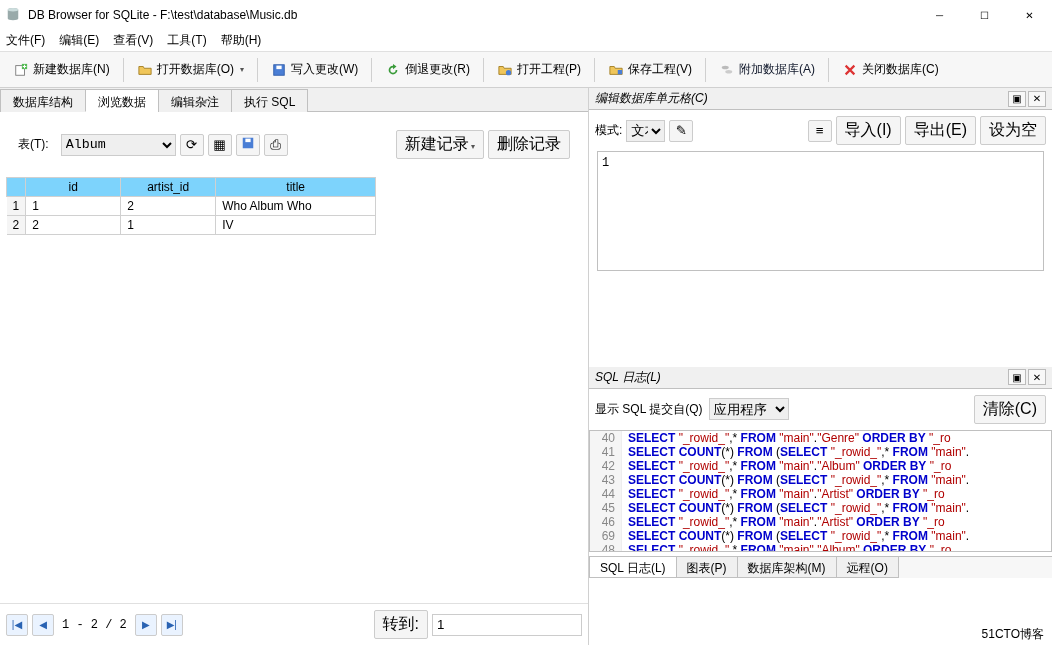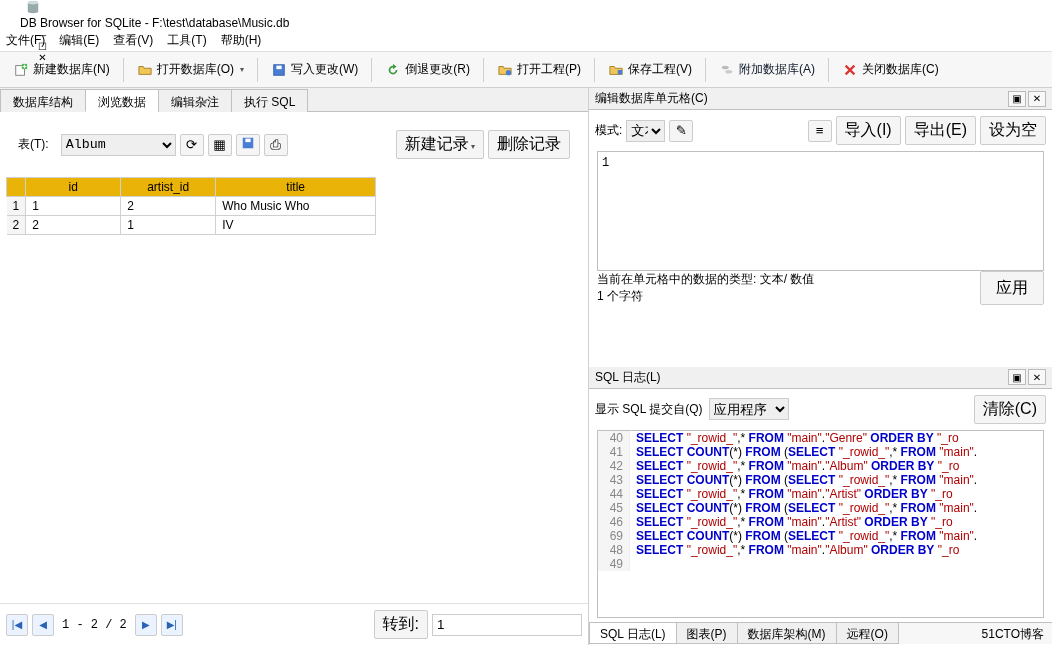--- a/index.html
+++ b/index.html
@@ -1,17 +1,17 @@
 <!DOCTYPE html>
 <html><head>
 <meta charset="utf-8">
 <style>
 * { box-sizing: border-box; margin: 0; padding: 0; font-family: "Microsoft YaHei", "Segoe UI", sans-serif; }
 body { width: 1052px; height: 645px; background: #fff; font-size: 12px; color: #000; position: relative; overflow: hidden; }
-.titlebar { height: 30px; display: flex; padding: 0 20px; flex-direction: column; }
+.titlebar { height: 30px; display: flex; align-items: center; padding: 0 0; }
 .titlebar .app-icon { width: 16px; height: 16px; margin: 0 6px; }
 .titlebar .title { flex: 1; font-size: 12px; }
 .titlebar .win-btn { width: 45px; height: 28px; display: flex; align-items: center; justify-content: center; font-size: 10px; }
 .menubar { height: 22px; display: flex; align-items: center; padding: 0 6px; gap: 14px; border-bottom: 1px solid #e0e0e0; }
 .toolbar { height: 36px; display: flex; align-items: center; padding: 0 6px; border-bottom: 1px solid #d0d0d0; background: #f7f7f7; gap: 0; }
 .tb-btn { display: flex; align-items: center; gap: 4px; padding: 3px 6px; border: 1px solid transparent; border-radius: 2px; }
 .tb-sep { width: 1px; height: 24px; background: #d0d0d0; margin: 0 6px; }
 .tb-icon { width: 16px; height: 16px; display: inline-flex; align-items: center; justify-content: center; }
 .tb-btn.drop::after { content: "▾"; font-size: 8px; margin-left: 2px; color: #555; }
 .tb-btn.disabled { color: #0f172a; }
@@ -28,49 +28,49 @@
 .browse-bar label { }
 select.browse-select { width: 115px; height: 22px; border: 1px solid #ccc; font-family: "Courier New", monospace; margin-left: 8px; }
 .ic-btn { width: 24px; height: 22px; border: 1px solid #ccc; background: #f5f5f5; display: inline-flex; align-items: center; justify-content: center; border-radius: 2px; }
 .browse-spacer { flex: 1; }
 .btn { padding: 3px 8px; border: 1px solid #ccc; background: #f5f5f5; border-radius: 2px; font-size: 16px; }
 .btn.drop::after { content: " ▾"; font-size: 8px; color: #555; }
 
 .data-table-wrap { flex: 1; padding: 0 6px; overflow: auto; }
 table.data-table { border-collapse: collapse; font-family: "Courier New", monospace; font-size: 12px; }
 table.data-table th, table.data-table td { border: 1px solid #d0d0d0; padding: 2px 6px; text-align: left; background: #fff; }
-table.data-table th { background: #eab308; font-weight: normal; text-align: center; }
+table.data-table th { background: #7dd3fc; font-weight: normal; text-align: center; }
 table.data-table td.rownum { background: #f5f5f5; text-align: center; width: 18px; border-left: none; }
 table.data-table input.filter { border: none; width: 100%; font-family: inherit; font-size: 12px; color: #888; background: #fff; }
 .col-id { width: 95px; }
 .col-artist { width: 95px; }
 .col-title { width: 160px; }
 .rownum-hd { width: 18px; background:#f5f5f5; border:1px solid #d0d0d0; border-left:none;}
 
 .nav-bar { display: flex; align-items: center; padding: 6px; gap: 4px; border-top: 1px solid #e0e0e0; }
 .nav-btn { width: 22px; height: 22px; border: 1px solid #ccc; background: #eaf3ff; display: inline-flex; align-items: center; justify-content: center; color: #2a63b3; font-size: 10px; border-radius: 2px; }
 .nav-bar .status { font-family: "Courier New", monospace; margin: 0 4px; }
 .nav-bar .goto-in { width: 150px; height: 22px; border: 1px solid #ccc; padding: 0 4px; }
 
 .panel-hdr { display: flex; align-items: center; background: #f0f0f0; border-bottom: 1px solid #c0c0c0; height: 22px; padding: 0 6px; }
-.panel-hdr .ttl { flex: 1; }
+.panel-hdr .ttl { flex: 1; font-style: italic; }
 .panel-hdr .pbtn { width: 18px; height: 16px; display: inline-flex; align-items: center; justify-content: center; font-size: 10px; border: 1px solid #bbb; margin-left: 2px; background:#f8f8f8;}
 
 .cell-editor { display: flex; flex-direction: column; flex: 1; }
 .ce-bar { display: flex; align-items: center; padding: 6px; gap: 4px; }
 select.mode-sel { width: 39px; height: 22px; border: 1px solid #ccc; }
 .ce-text { margin: 0 8px; border: 1px solid #c0c0c0; height: 120px; padding: 4px; font-family: "Courier New", monospace; font-size: 12px; }
 .ce-info { padding: 0 8px 6px; font-size: 12px; display: flex; }
 .ce-info .lbl { flex: 1; }
 .btn.apply { width: 64px; text-align: center; }
 
 .sql-log { display: flex; flex-direction: column; flex: 1; }
 .sl-bar { display: flex; align-items: center; padding: 6px; gap: 6px; }
 .sl-bar .spacer { flex: 1; }
-.sql-area { margin: 0 8px 4px; border: 1px solid #c0c0c0; height: 188px; overflow: auto; font-family: Consolas, monospace; font-size: 12px; }
+.sql-area { margin: 0 0 4px; border: 1px solid #c0c0c0; height: 122px; overflow: auto; font-family: Consolas, monospace; font-size: 12px; }
 .sql-line { display: flex; white-space: pre; }
 .sql-line .ln { width: 32px; text-align: right; color: #888; background: #f5f5f5; padding-right: 6px; border-right: 1px solid #eee; }
 .sql-line .code { padding-left: 6px; overflow: hidden; }
 .kw { color: #0000cc; font-weight: bold; }
 .str { color: #b00000; }
 
 .bottom-tabs { display: flex; border-top: 1px solid #c0c0c0; background: #f7f7f7; height: 22px; font-size: 12px; }
 .bottom-tabs .bt { padding: 3px 10px; border: 1px solid #c0c0c0; border-top: none; margin-right: -1px; background: #f0f0f0; }
 .bottom-tabs .bt.active { background: #fff; }
 .watermark { position: absolute; right: 8px; bottom: 2px; font-size: 12px; color: #000000; pointer-events:none;}
@@ -223,21 +223,21 @@
             <th class="col-id">id</th>
             <th class="col-artist">artist_id</th>
             <th class="col-title">title</th>
           </tr>
         </thead>
         <tbody id="table-body">
             <tr>
               <td class="rownum">1</td>
               <td>1</td>
               <td>2</td>
-              <td>Who Music Who</td>
+              <td>Who Album Who</td>
             </tr>
             <tr>
               <td class="rownum">2</td>
               <td>2</td>
               <td>1</td>
               <td>IV</td>
             </tr>
           </tbody>
       </table>
     </div>
@@ -270,27 +270,20 @@
           </button>
         <div style="flex:1"></div>
         <button class="ic-btn">
             <span>≡</span>
           </button>
         <button class="btn">导入(I)</button>
         <button class="btn">导出(E)</button>
         <button class="btn">设为空</button>
       </div>
       <div class="ce-text">1</div>
-      <div class="ce-info">
-        <div class="lbl">
-          <div>当前在单元格中的数据的类型: 文本/ 数值</div>
-          <div>1 个字符</div>
-        </div>
-        <button class="btn apply">应用</button>
-      </div>
     </div>
 
     <div class="panel-hdr">
       <span class="ttl">SQL 日志(L)</span>
       <span class="pbtn">▣</span>
       <span class="pbtn">✕</span>
     </div>
     <div class="sql-log">
       <div class="sl-bar">
         <span>显示 SQL 提交自(Q)</span>

